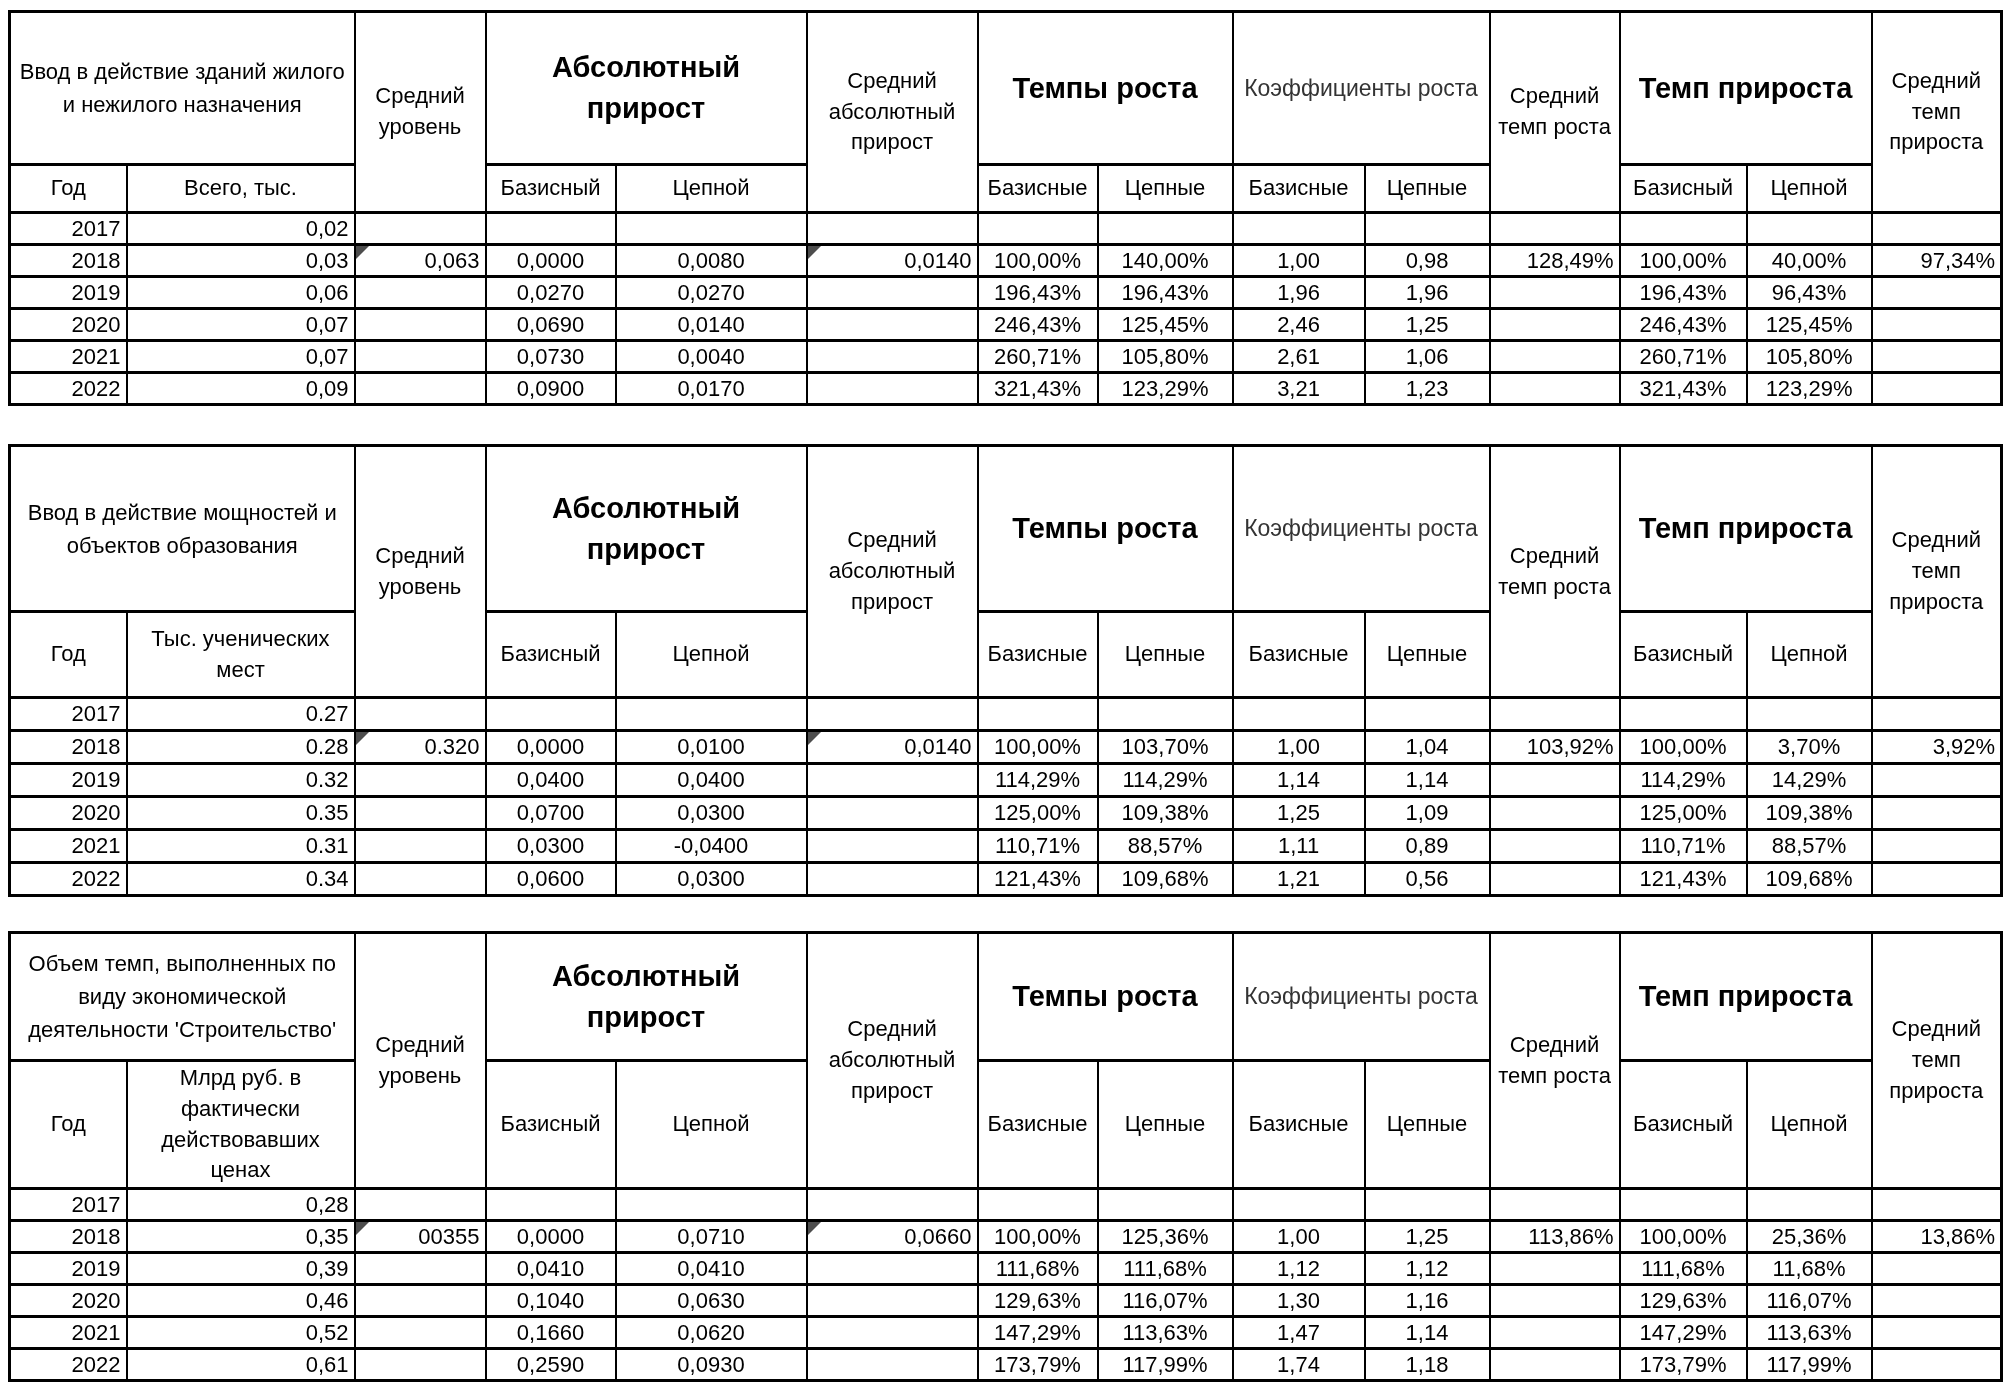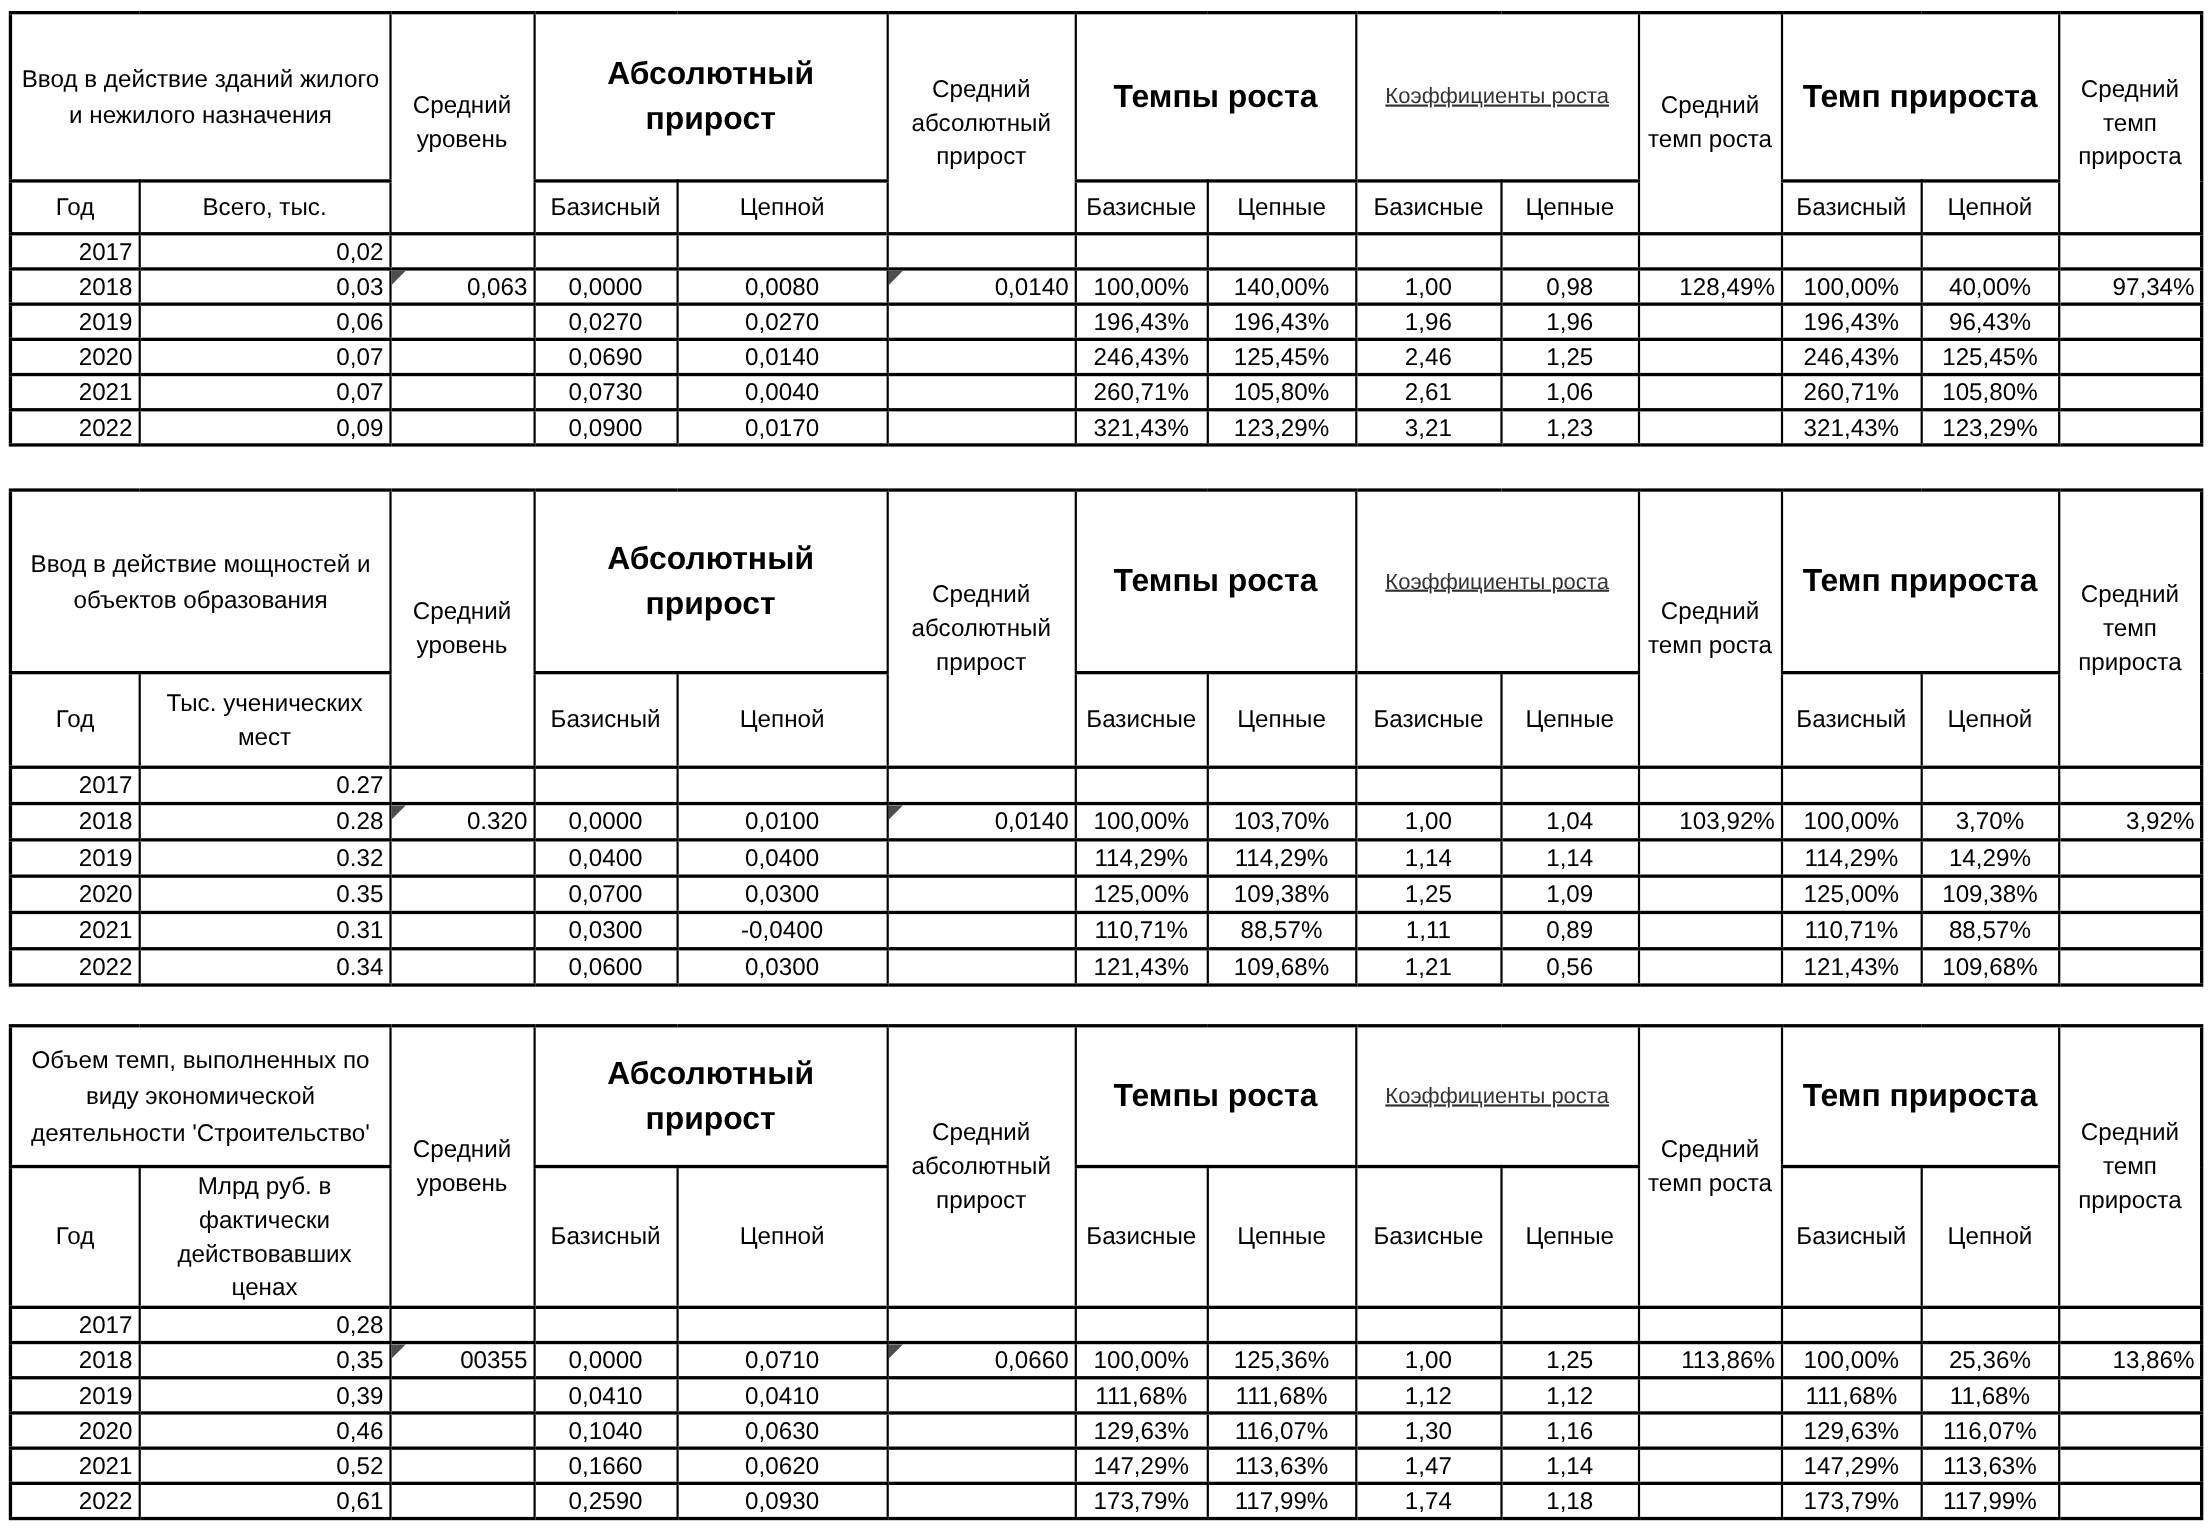--- a/index.html
+++ b/index.html
@@ -12,21 +12,21 @@
     border-collapse:collapse;table-layout:fixed;width:1992px;
     border:3px solid #000;
   }
   table.stat th, table.stat td{
     border:2px solid #000;border-top-width:3px;border-bottom-width:3px;
     overflow:hidden;padding:1px 5px;vertical-align:middle;
   }
   table.stat th{font-weight:normal;font-size:22px;text-align:center;line-height:1.4;}
   table.stat .title{font-size:22px;line-height:1.5;}
   table.stat .bold{font-weight:bold;font-size:29px;}
-  table.stat .coeff{color:#333;font-size:20px;text-decoration:underline;}
+  table.stat .coeff{color:#333;font-size:23px;}
   table.stat td{font-size:22px;white-space:nowrap;}
   .right{text-align:right;padding-right:4px;}
   .center{text-align:center;}
   .avg{position:relative;}
   .tri{
     position:absolute;left:0;top:0;width:0;height:0;
     border-top:13px solid #4d4d4d;border-right:13px solid transparent;
   }
   .t1 .r1{height:153px;} .t1 .r2{height:48px;} .t1 td{height:27px;}
   .t2 .r1{height:166px;} .t2 .r2{height:86px;} .t2 td{height:28px;}

